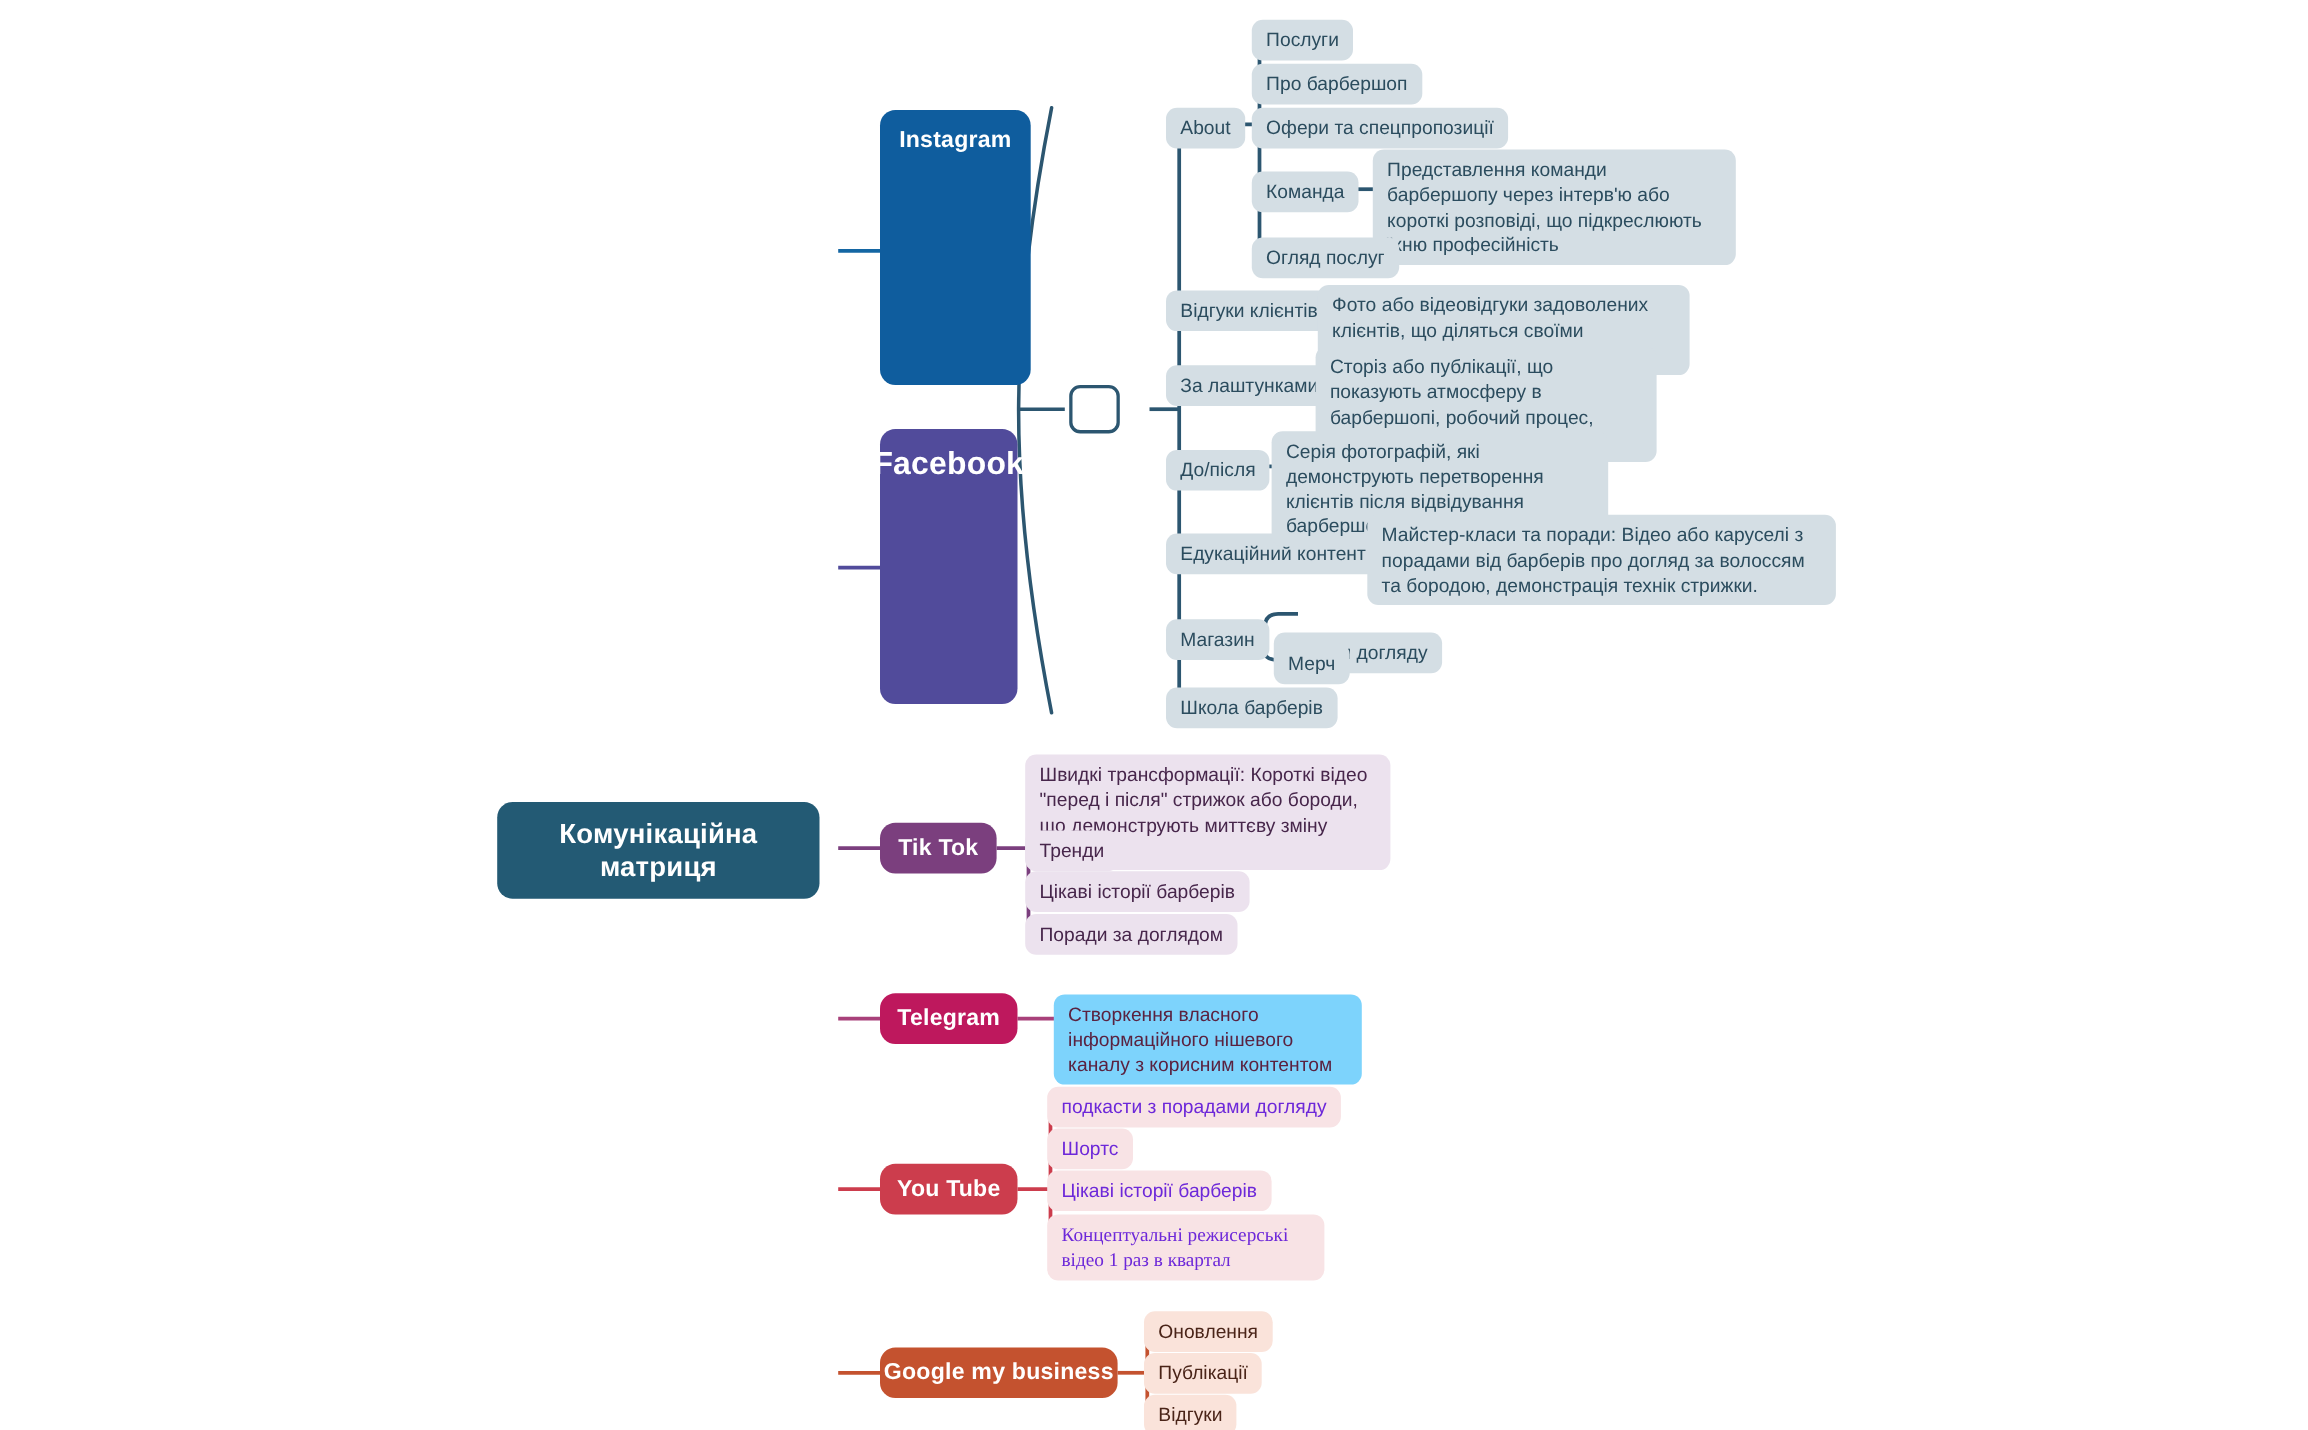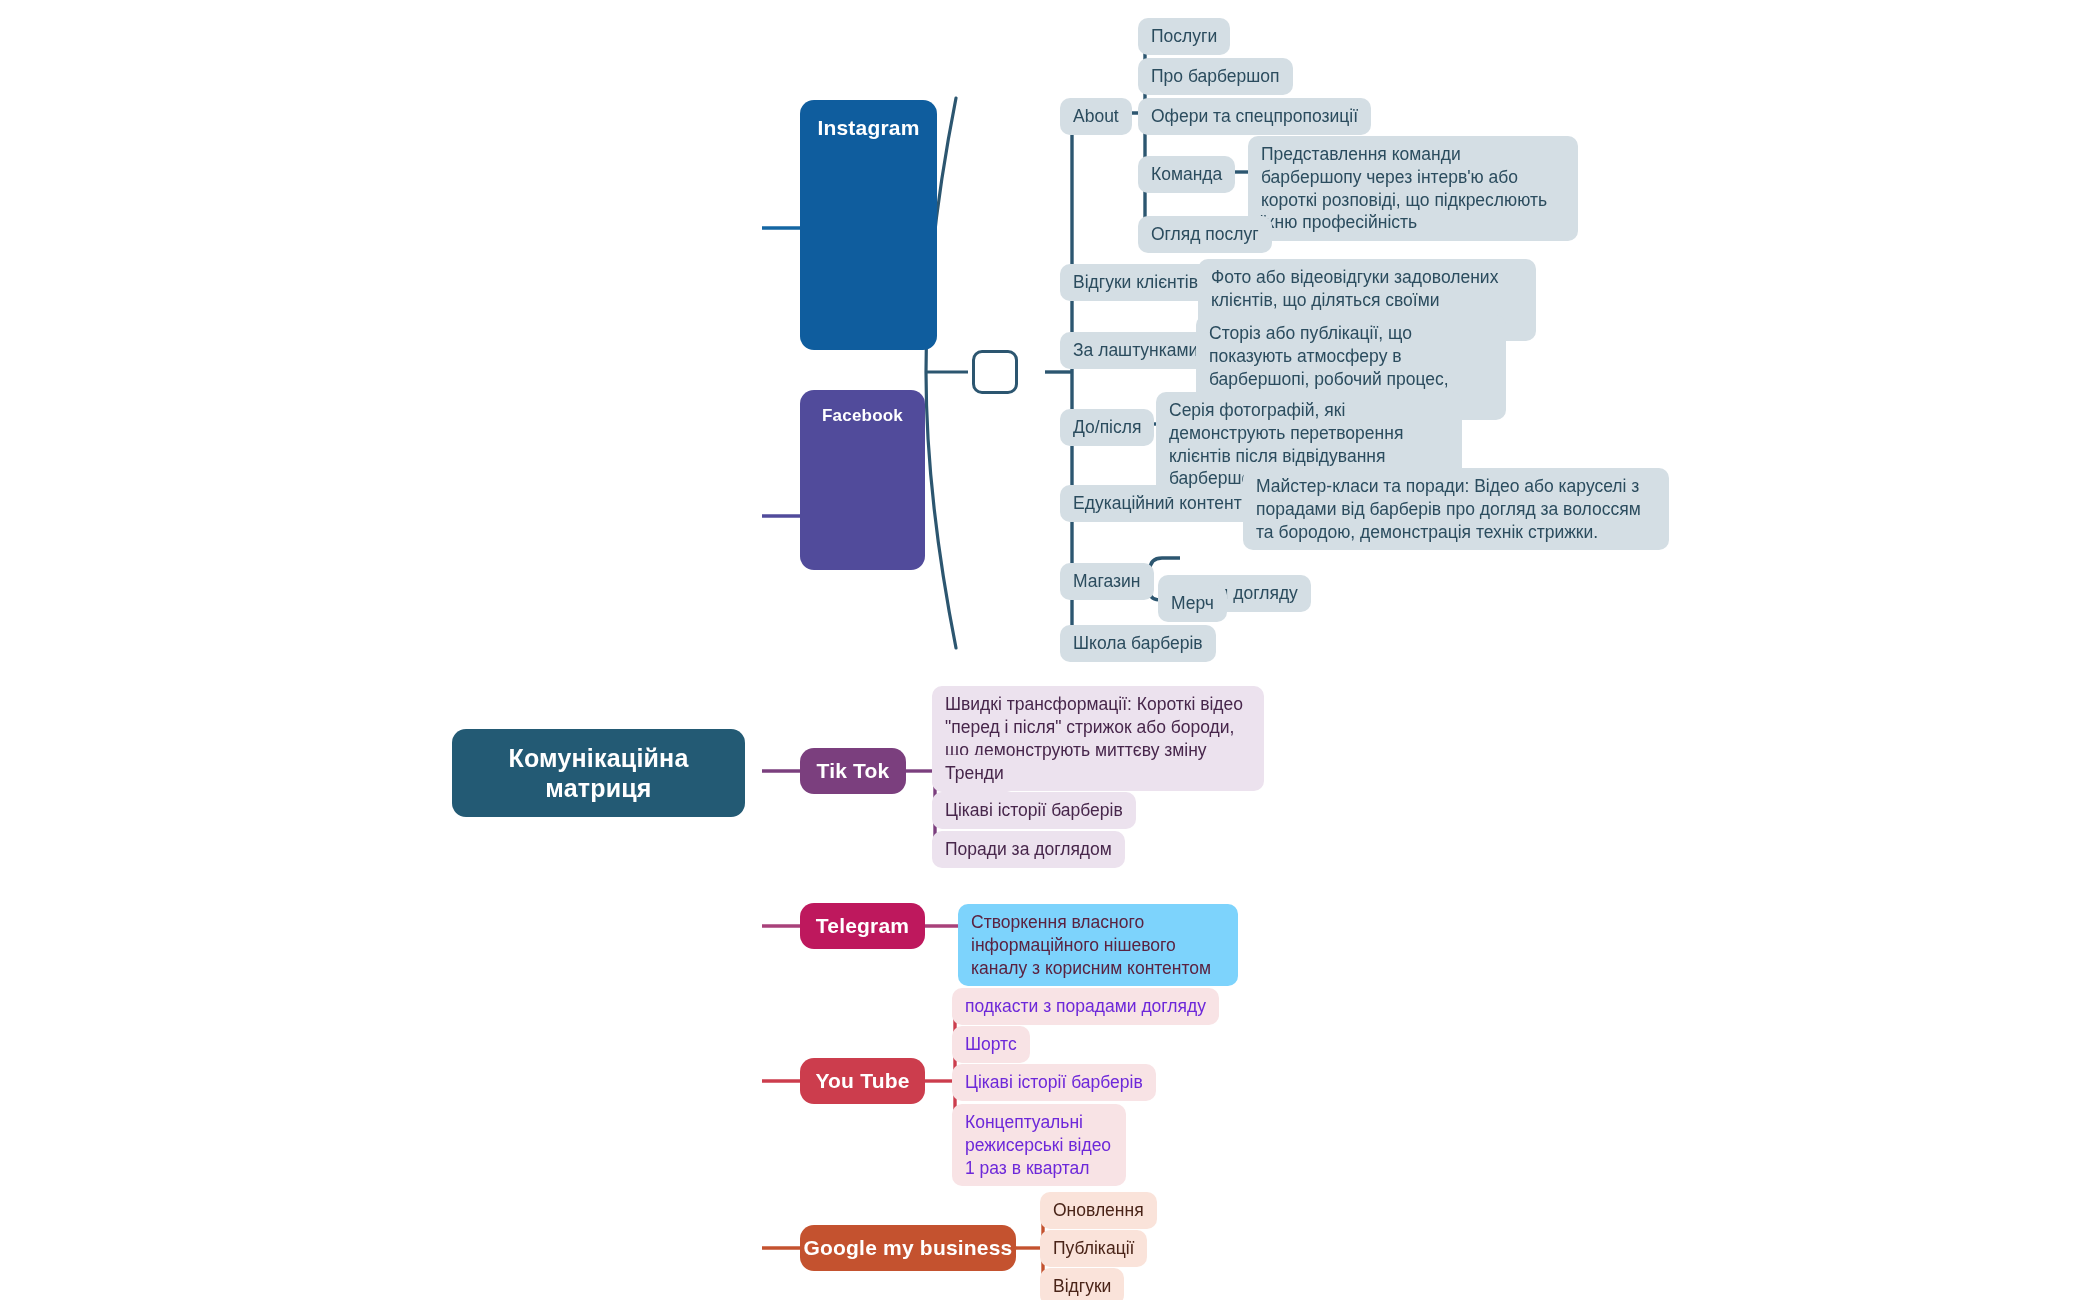--- a/index.html
+++ b/index.html
@@ -131,21 +131,21 @@
   </svg>
 
   <div class="node platform root-title" style="left:452px;top:697px;width:293px;height:88px;background:#235A74;">
     <span>Комунікаційна матриця</span>
   </div>
 
   <div class="node platform tall" style="left:800px;top:100px;width:137px;height:250px;background:#0F5D9E;font-size:21px;">
     <span>Instagram</span>
   </div>
 
-  <div class="node platform tall" style="left:800px;top:390px;width:125px;height:180px;background:#514B9B;font-size:17px;">
+  <div class="node platform tall" style="left:800px;top:390px;width:125px;height:250px;background:#514B9B;font-size:29px;">
     <span>Facebook</span>
   </div>
 
   <div class="node platform" style="left:800px;top:748px;width:106px;height:46px;background:#7B3F7E;font-size:21px;">
     <span>Tik Tok</span>
   </div>
 
   <div class="node platform" style="left:800px;top:903px;width:125px;height:46px;background:#be185d;font-size:21px;">
     <span>Telegram</span>
   </div>
@@ -261,21 +261,21 @@
   </div>
 
   <div class="node chip chip-pink" style="left:952px;top:1026px;">
     <span>Шортс</span>
   </div>
 
   <div class="node chip chip-pink" style="left:952px;top:1064px;">
     <span>Цікаві історії барберів</span>
   </div>
 
-  <div class="node chip chip-pink multi" style="left:952px;top:1104px;width:174px;">
+  <div class="node chip chip-pink multi" style="left:952px;top:1104px;width:252px;font-family:Liberation Serif, serif;">
     <span>Концептуальні режисерські відео 1 раз в квартал</span>
   </div>
 
   <div class="node chip chip-peach" style="left:1040px;top:1192px;">
     <span>Оновлення</span>
   </div>
 
   <div class="node chip chip-peach" style="left:1040px;top:1230px;">
     <span>Публікації</span>
   </div>

